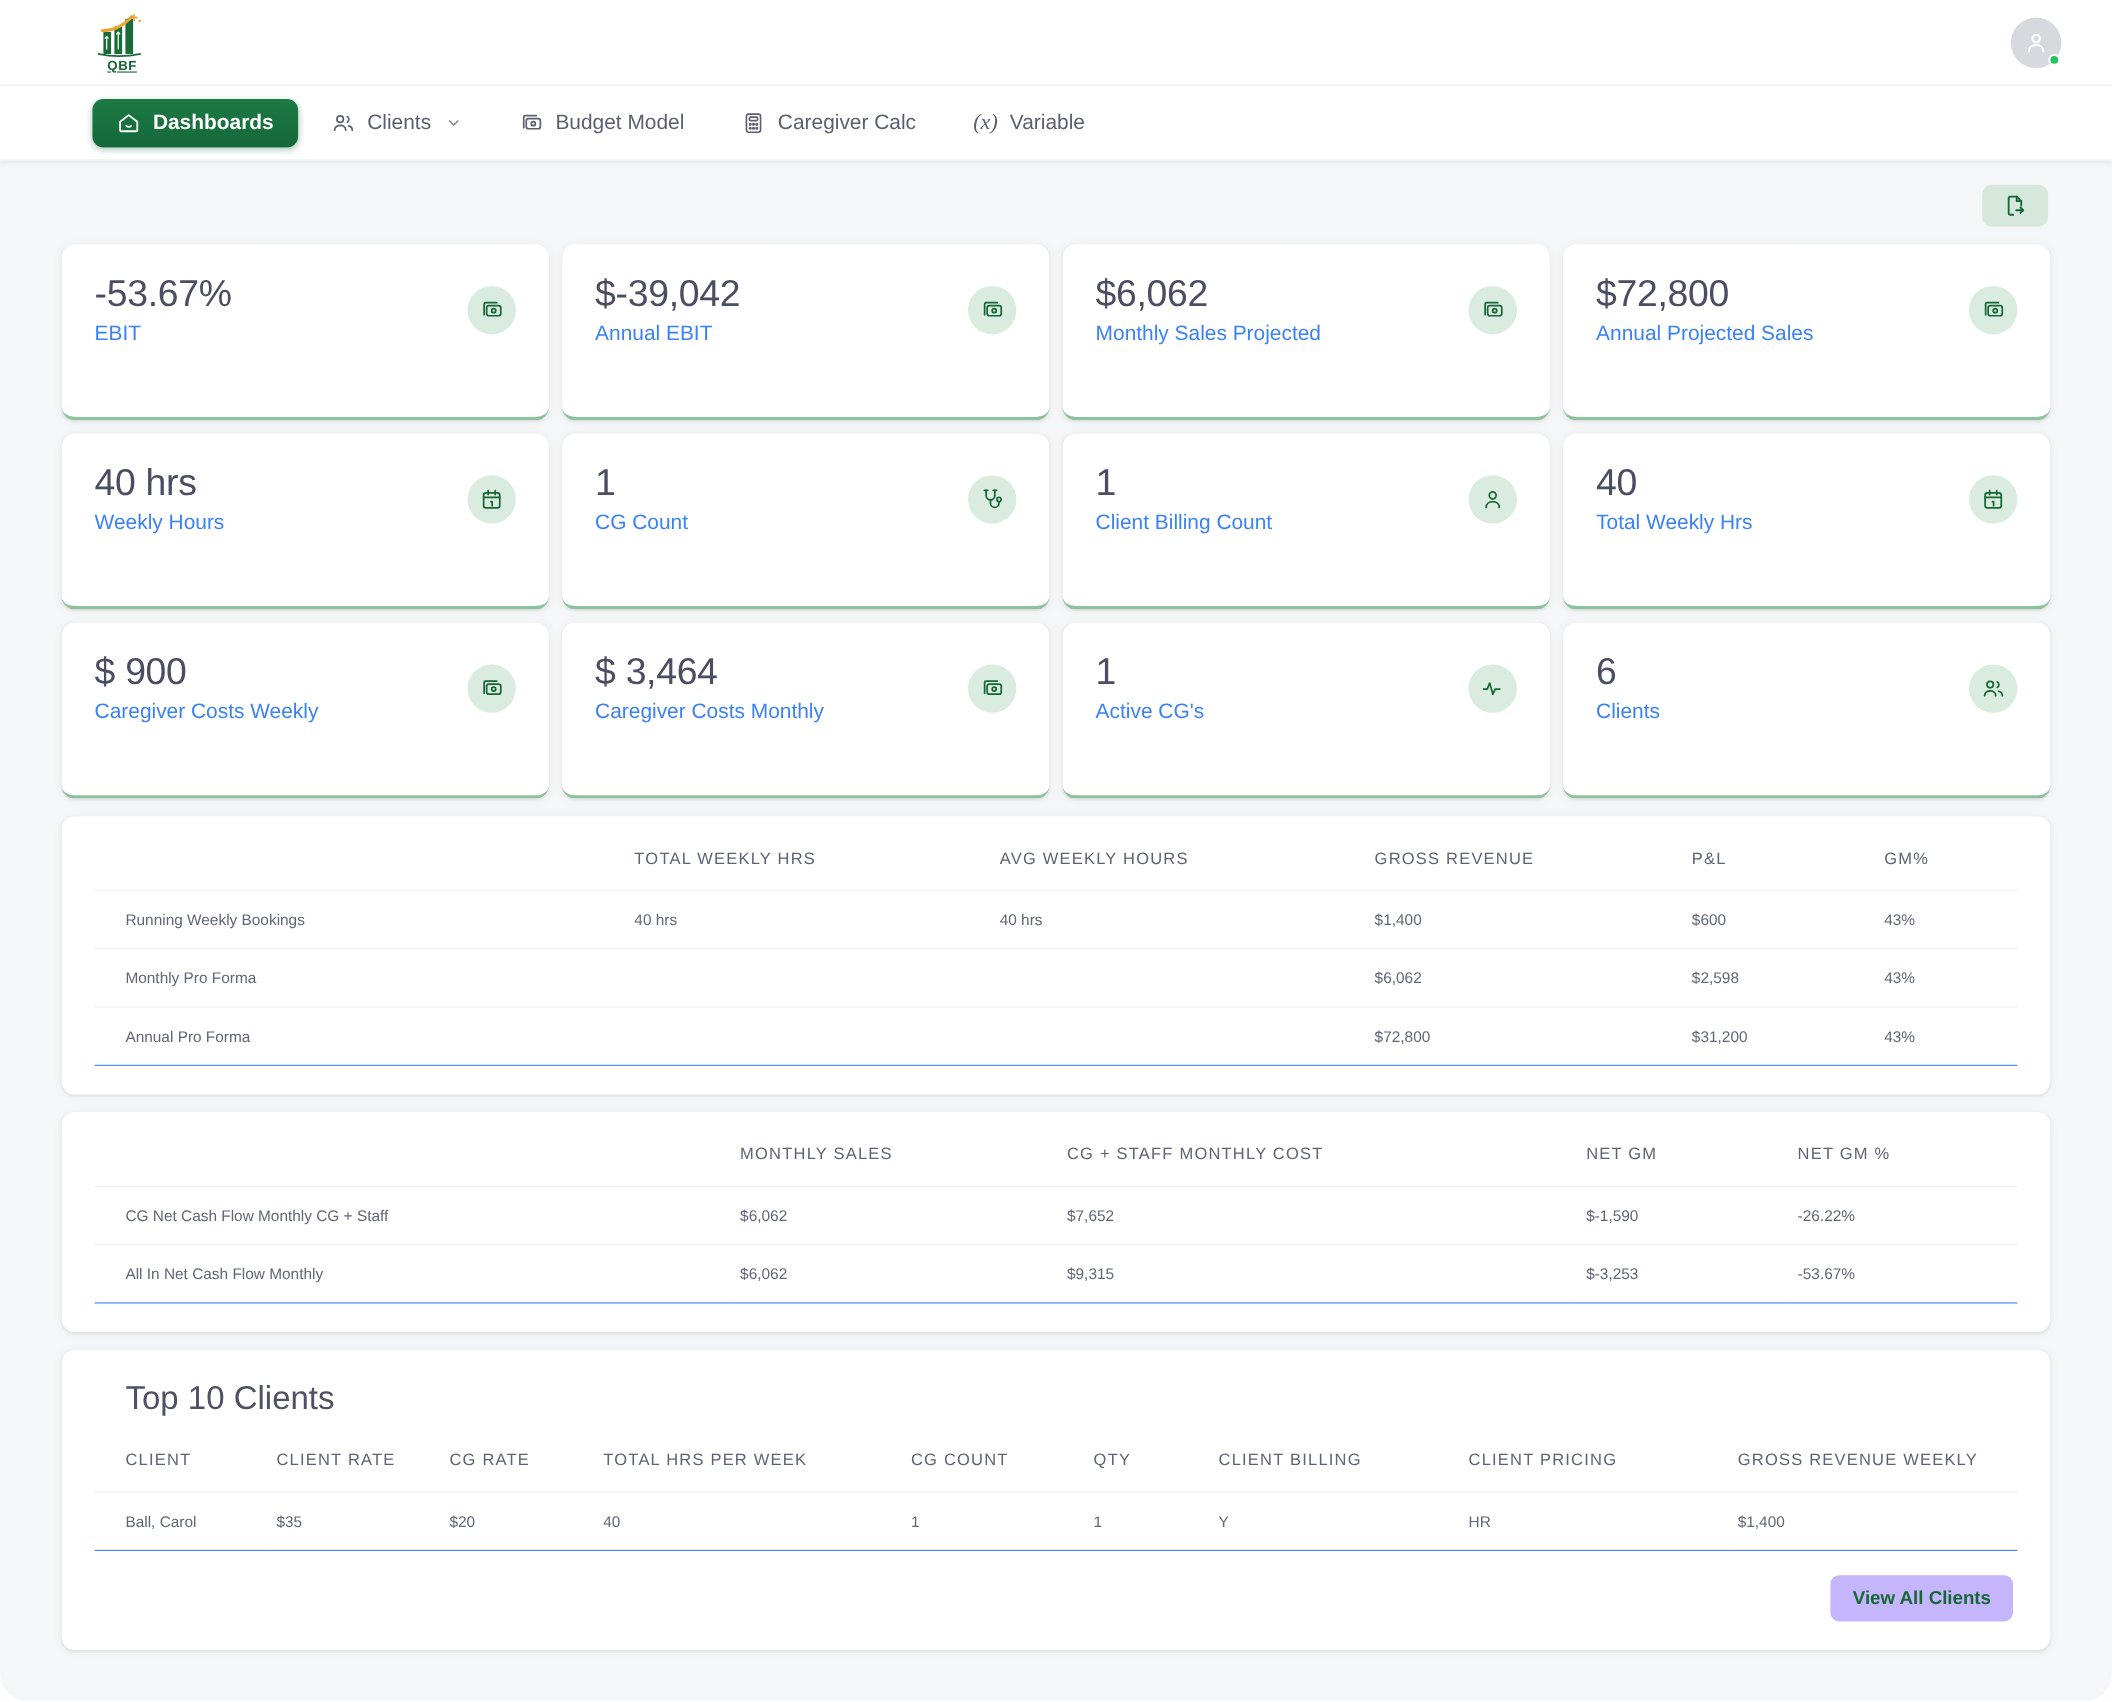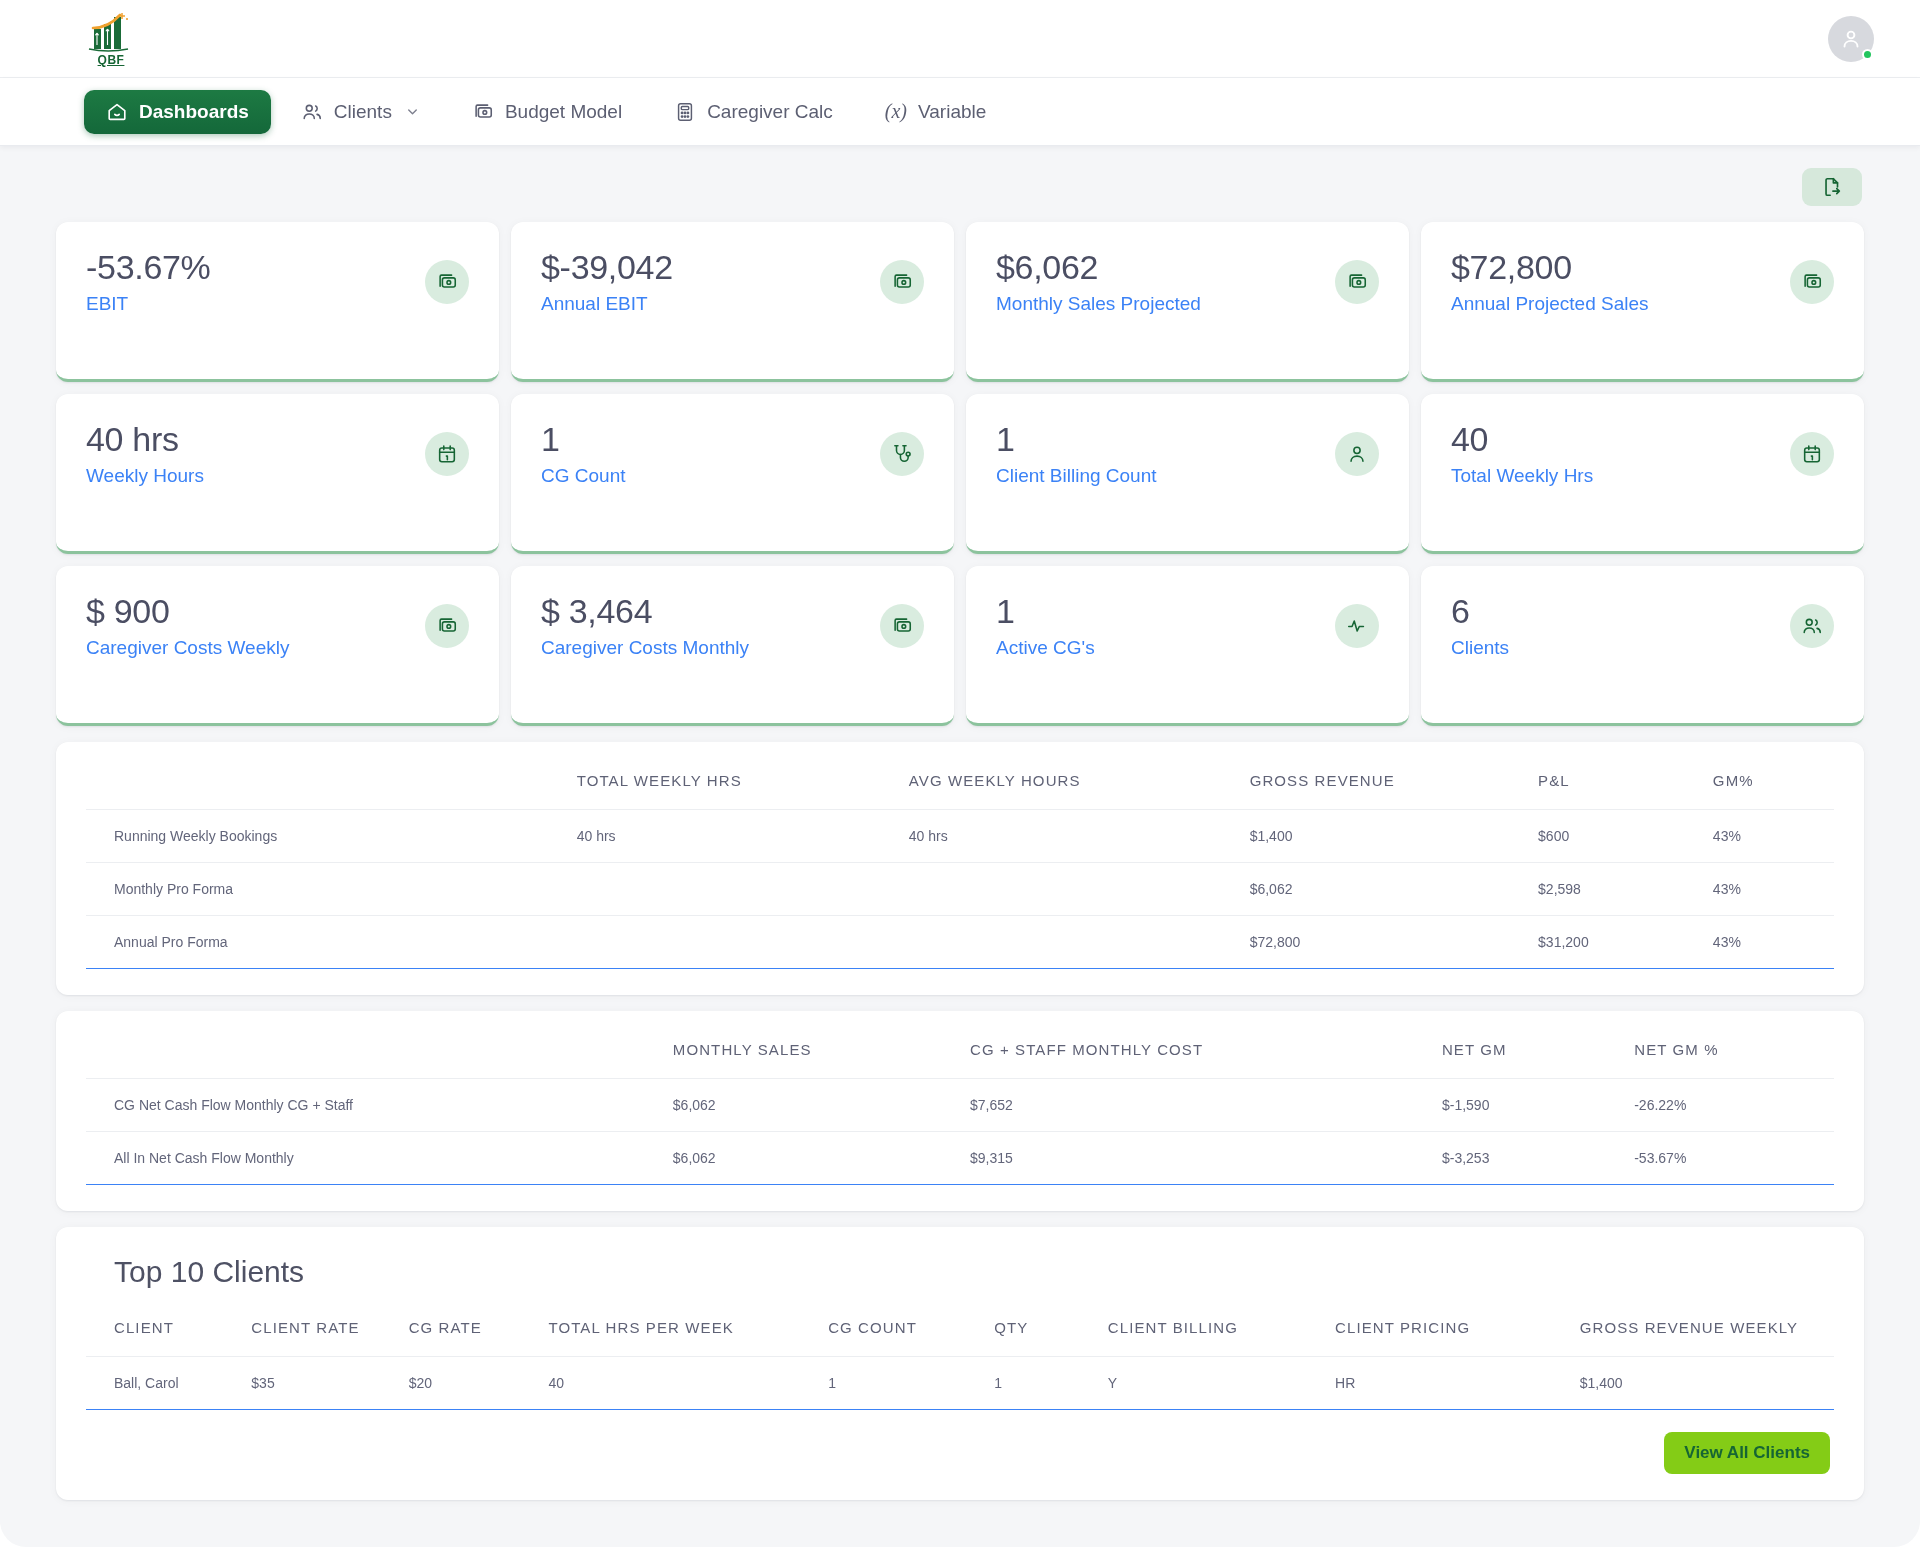--- a/index.html
+++ b/index.html
@@ -180,21 +180,21 @@
   .t3 th:nth-child(5), .t3 td:nth-child(5) { width: 9.5%; }
   .t3 th:nth-child(6), .t3 td:nth-child(6) { width: 6.5%; }
   .t3 th:nth-child(7), .t3 td:nth-child(7) { width: 13%; }
   .t3 th:nth-child(8), .t3 td:nth-child(8) { width: 14%; }
 
   .panel-footer {
     display: flex; justify-content: flex-end;
     margin-top: 22px; padding-right: 4px;
   }
   .view-all-btn {
-    background: #84cc16; color: #166534;
+    background: #c4b5fd; color: #166534;
     font-size: 17px; font-weight: 700;
     border: none; border-radius: 8px;
     padding: 11px 20px; cursor: pointer;
   }
 </style>
 </head>
 <body>
 
 <div class="app">
 

